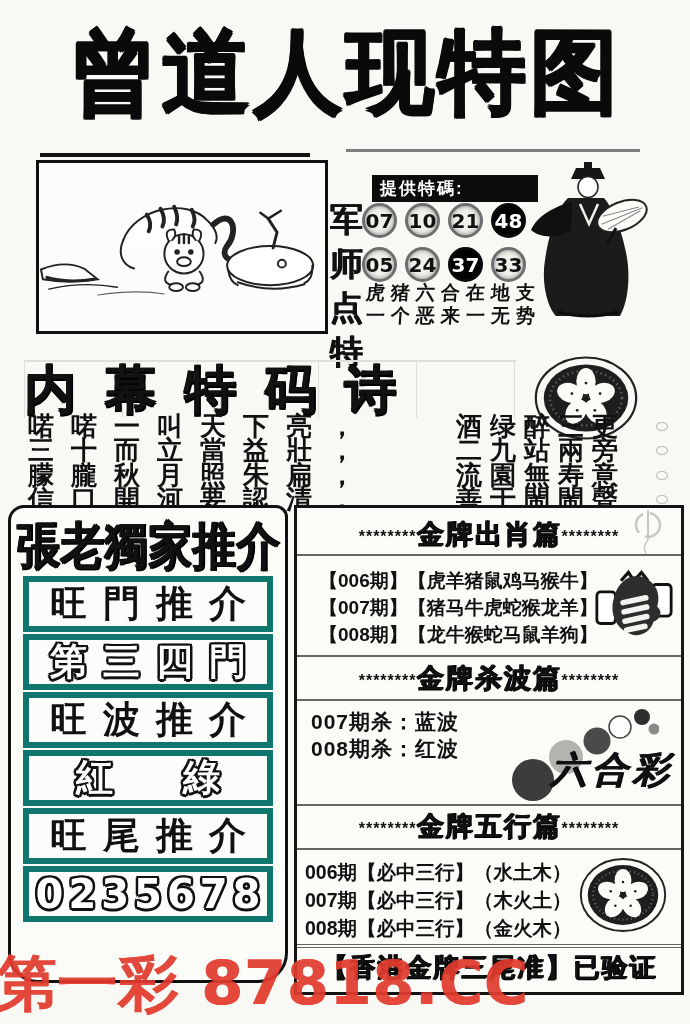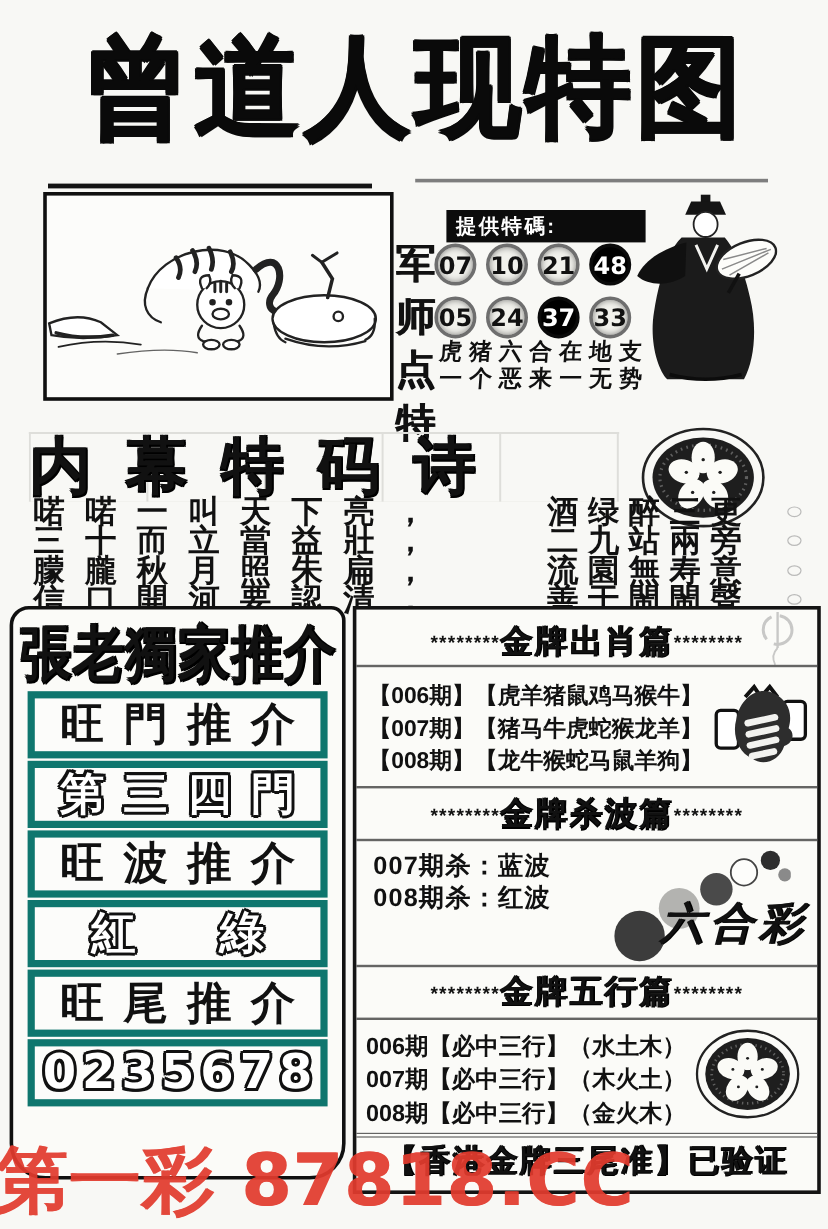--- a/index.html
+++ b/index.html
@@ -112,21 +112,21 @@
   .rc-rule.double{ border-top:4px double #4a4a4a; }
   .star-header{
     position:absolute; left:0; width:100%; text-align:center; white-space:nowrap;
     display:flex; align-items:center; justify-content:center;
   }
   .stars{ font-size:16px; font-weight:700; letter-spacing:1px; padding-top:6px; }
   .star-title{ font-size:27px; font-weight:900; letter-spacing:2px;
     text-shadow:1.5px 0 #000, 0 1px #000; }
   .rc-rows{ position:absolute; }
   .rc-row{ white-space:nowrap; font-weight:700; }
-  .rows-zodiac{ left:10px; top:59px; }
+  .rows-zodiac{ left:22px; top:59px; }
   .rows-zodiac .rc-row{ font-size:19px; line-height:27px; }
   .rows-wave{ left:14px; top:200px; }
   .rows-wave .rc-row{ font-size:21px; line-height:27px; letter-spacing:1px; }
   .rows-element{ left:8px; top:350px; }
   .rows-element .rc-row{ font-size:19.5px; line-height:28px; }
   .handshake{ position:absolute; right:8px; top:52px; width:78px; height:88px; }
   .handshake svg{ width:100%; height:100%; }
   .balls-graphic{ position:absolute; right:22px; top:190px; width:150px; height:105px; }
   .balls-graphic svg{ width:100%; height:100%; }
   .brand-text{

